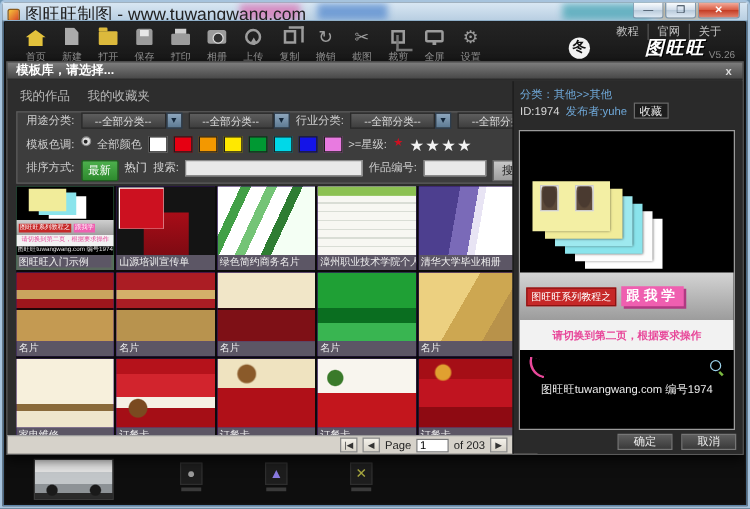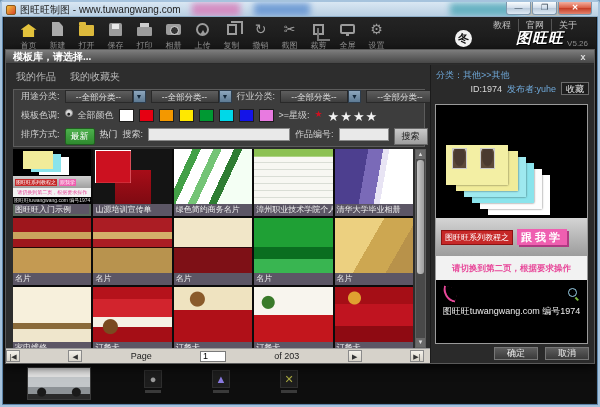--- a/index.html
+++ b/index.html
@@ -7,21 +7,21 @@
   #screen{position:relative;width:600px;height:407px;overflow:hidden;background:#6f96b4;}
 
   
   .window{position:absolute;inset:0;border:2px solid #a6c3dd;border-radius:4px 4px 0 0;
           box-shadow:inset 0 0 0 1px #5d84a8;background:#141414;}
   .titlebar{position:absolute;top:0;left:0;right:0;height:15px;overflow:hidden;
             background:linear-gradient(#d9e7f3,#b9cfe2);border-bottom:1px solid #8fafc9;}
   .blob{position:absolute;top:1px;height:13px;filter:blur(3px);opacity:.8;}
   .title-left{position:absolute;left:4px;top:1px;display:flex;align-items:center;gap:4px;z-index:3;}
   .app-ico{width:10px;height:10px;border-radius:2px;background:linear-gradient(135deg,#f5c33a,#d8452a);border:1px solid #8a5a1a;}
-  .title-text{font-size:10px;color:#222;white-space:nowrap;}
+  .title-text{font-size:14px;color:#222;white-space:nowrap;}
   .winbtns{position:absolute;right:6px;top:0;display:flex;z-index:3;}
   .wb{width:25px;height:13px;border:1px solid #7e97ad;border-top:none;border-radius:0 0 3px 3px;
       background:linear-gradient(#fbfdfe,#cfdcea 50%,#b7c9da 50%,#dfeaf4);
       color:#2a3a4a;font-size:8px;line-height:12px;text-align:center;margin-left:1px;}
   .wb.close{width:34px;background:linear-gradient(#f3b0a0,#d95b42 50%,#c33a22 50%,#e2826e);color:#fff;font-weight:bold;}
 
   
   .app{position:absolute;top:15px;left:2px;right:2px;bottom:2px;background:#161616;overflow:hidden;}
 
   
@@ -64,21 +64,21 @@
   
   .dialog{position:absolute;left:1px;right:1px;top:32px;bottom:39px;background:#2d2d2d;
           border:1px solid #5a5a5a;box-shadow:0 3px 10px rgba(0,0,0,.8);}
   .dlg-header{position:absolute;top:0;left:0;right:0;height:14px;
               background:linear-gradient(#7d7d7d,#474747);border-bottom:1px solid #2a2a2a;
               color:#fff;font-size:10px;font-weight:bold;line-height:14px;padding-left:7px;}
   .dlg-close{position:absolute;right:5px;top:1px;width:12px;height:12px;color:#ddd;font-size:9px;
              line-height:12px;text-align:center;}
   .dlg-body{position:absolute;top:15px;left:0;right:0;bottom:0;}
   .left-pane{position:absolute;left:0;top:0;bottom:0;right:164px;}
-  .right-pane{position:absolute;right:0;top:0;bottom:0;width:164px;background:#2a2a2a;border-left:1px solid #1b1b1b;}
+  .right-pane{position:absolute;right:0;top:0;bottom:0;width:184px;background:#2a2a2a;border-left:1px solid #1b1b1b;}
 
   
   .tabs{position:absolute;top:0;left:10px;height:22px;display:flex;align-items:flex-end;gap:14px;}
   .tab{font-size:10px;color:#b8b8b8;padding-bottom:3px;}
   .tab.active{font-size:13px;font-weight:bold;color:#fff;}
 
   
   .filterbox{position:absolute;top:24px;left:7px;right:5px;height:58px;background:#3d3d3d;
              border:1px solid #5c5c5c;font-size:9px;color:#cfcfcf;}
   .frow{display:flex;align-items:flex-start;height:19px;padding-left:7px;gap:5px;white-space:nowrap;}
@@ -145,29 +145,29 @@
 
   
   .vscroll{position:absolute;top:84px;bottom:15px;right:4px;width:11px;background:#494949;border:1px solid #5f5f5f;}
   .vs-arrow{position:absolute;left:0;right:0;height:9px;background:#6a6a6a;color:#ddd;font-size:6px;
             text-align:center;line-height:9px;}
   .vs-up{top:0;} .vs-down{bottom:0;}
   .vs-thumb{position:absolute;left:1px;right:1px;top:10px;height:58%;background:linear-gradient(90deg,#c8c8c8,#9e9e9e);border-radius:3px;}
 
   
   .pagebar{position:absolute;left:0;right:0;bottom:0;height:15px;background:#d6d2ca;border-top:1px solid #9a9a9a;
-           display:flex;align-items:center;justify-content:space-between;gap:4px;padding-right:6px;
+           display:flex;align-items:center;justify-content:flex-end;gap:4px;padding-right:6px;
            font-size:9px;color:#222;}
   .pgbtn{min-width:14px;height:12px;background:linear-gradient(#f4f1ea,#d8d4ca);border:1px solid #8a8a8a;
          font-size:7px;line-height:11px;text-align:center;color:#333;padding:0 1px;}
   .pginput{width:26px;height:11px;background:#fff;border:1px solid #7a7a7a;font-size:9px;padding:0 2px;}
 
   
   .info{padding:4px 5px 0 5px;font-size:9px;line-height:12px;color:#6fa8d8;white-space:nowrap;}
-  .idline{display:flex;align-items:center;gap:5px;margin-top:1px;justify-content:flex-end;}
+  .idline{display:flex;align-items:center;gap:5px;margin-top:1px;}
   .idtxt{color:#d8d8d8;}
   .pub{color:#6fa8d8;}
   .btn-fav{background:#1d1d1d;border:1px solid #6a6a6a;color:#e8e8e8;font-size:9px;padding:0 4px;height:13px;line-height:12px;}
   .preview-frame{position:absolute;left:4px;right:6px;top:39px;bottom:19px;border:1px solid #9a9a9a;background:#000;overflow:hidden;}
   .pv-card{position:absolute;width:62px;height:40px;box-shadow:0 0 2px rgba(0,0,0,.6);}
   .pv-photo{position:absolute;top:3px;width:15px;height:21px;background:
             radial-gradient(ellipse at 50% 38%,#4a3a30 0 5px,transparent 6px),
             radial-gradient(ellipse at 50% 85%,#5d4a3a 0 8px,transparent 9px),#fdfdfd;border:1px solid #ccc;}
   .pv-gray{position:absolute;left:0;right:0;top:113px;height:38px;background:linear-gradient(#d4d4d4,#9c9c9c);
            display:flex;align-items:center;gap:4px;padding-left:5px;overflow:hidden;}

